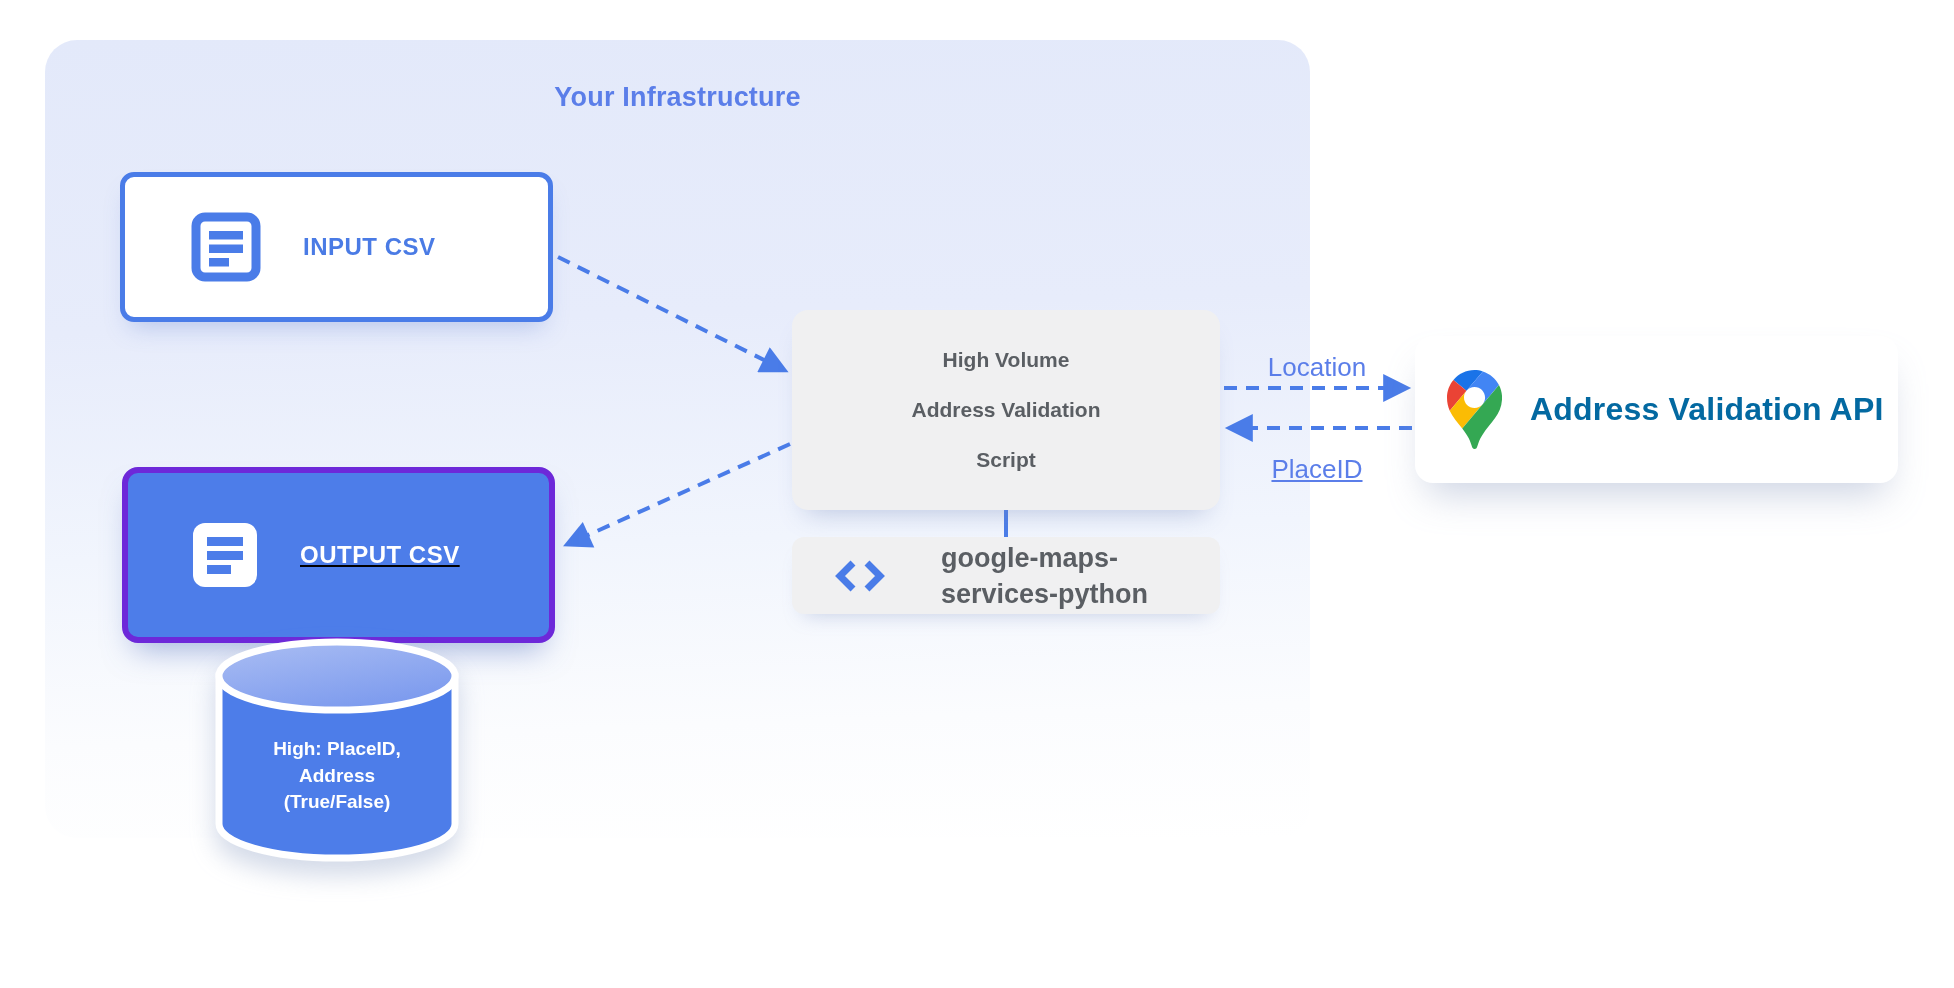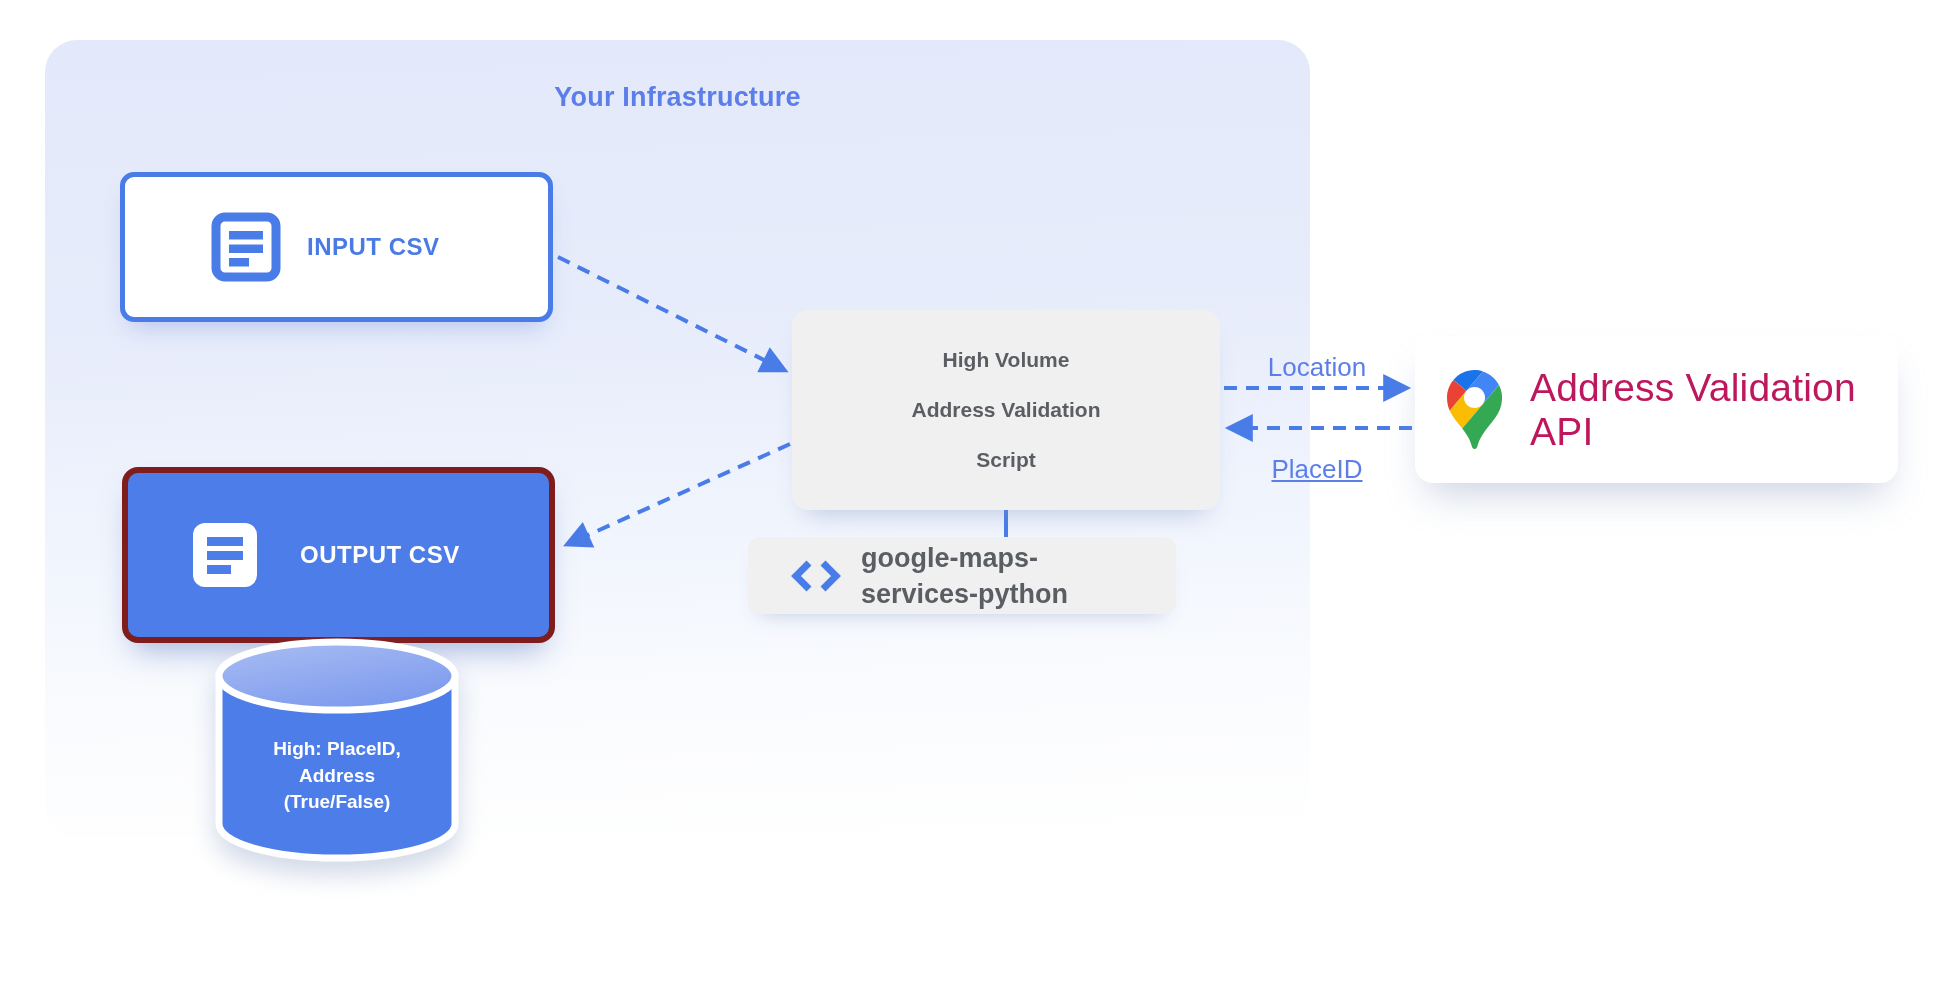--- a/index.html
+++ b/index.html
@@ -18,56 +18,57 @@
   .infra-title{
     position:absolute;top:42px;left:0;width:100%;text-align:center;
     font-size:27px;font-weight:bold;color:#5b7ee9;letter-spacing:.2px;
   }
   
   .node{position:absolute;display:flex;align-items:center;box-sizing:border-box;}
   
   .input-box{
     left:120px;top:172px;width:433px;height:150px;
     background:#ffffff;border:5px solid #4a7ce8;border-radius:14px;
-    padding-left:86px;gap:26px;
+    padding-left:66px;gap:42px;
     box-shadow:0 14px 24px -10px rgba(90,120,205,.35);
   }
   .input-box .label{font-size:24px;font-weight:bold;color:#4a7be5;letter-spacing:.5px;}
   
   .output-box{
     left:122px;top:467px;width:433px;height:176px;
-    background:#4d7de9;border:6px solid #7f1d1d;border-radius:16px;
+    background:#4d7de9;border:6px solid #6d28d9;border-radius:16px;
     padding-left:64px;gap:42px;
     box-shadow:0 18px 30px -12px rgba(80,110,190,.5);
+    text-decoration:underline;
   }
   .output-box .label{font-size:24px;font-weight:bold;color:#ffffff;letter-spacing:.5px;}
   
   .script-box{
     left:792px;top:310px;width:428px;height:200px;
     background:#f0f0f1;border-radius:16px;
     justify-content:center;
     box-shadow:0 16px 26px -14px rgba(120,140,190,.45);
   }
   .script-box .multiline{width:100%;text-align:center;font-size:21px;font-weight:bold;color:#5a5e63;line-height:50px;}
   
   .gms-box{
-    left:748px;top:537px;width:428px;height:77px;
+    left:792px;top:537px;width:428px;height:77px;
     background:#f0f0f1;border-radius:12px;
-    padding-left:43px;gap:20px;
+    padding-left:43px;gap:56px;
     box-shadow:0 12px 20px -12px rgba(120,140,190,.4);
   }
   .gms-box .multiline{font-size:27px;font-weight:bold;color:#5a5e63;line-height:36px;}
   
   .api-box{
     left:1415px;top:336px;width:483px;height:147px;
     background:#ffffff;border-radius:18px;
     padding-left:32px;gap:28px;
     box-shadow:0 22px 38px -12px rgba(140,155,190,.45);
   }
-  .api-box .label{font-size:39px;font-weight:normal;color:#be185d;letter-spacing:.2px;}
+  .api-box .label{font-size:32px;font-weight:bold;color:#0369a1;letter-spacing:.2px;}
   
   .arrows{position:absolute;left:0;top:0;pointer-events:none;}
   .dash{stroke:#4a7ce8;stroke-width:4;stroke-dasharray:13 9;fill:none;}
   .solid{stroke:#4a7ce8;stroke-width:4;fill:none;}
   
   .edge-label{
     position:absolute;width:190px;text-align:center;
     font-size:26px;color:#5b7ee9;font-weight:normal;
   }
   .edge-label.loc{left:1222px;top:352px;}

